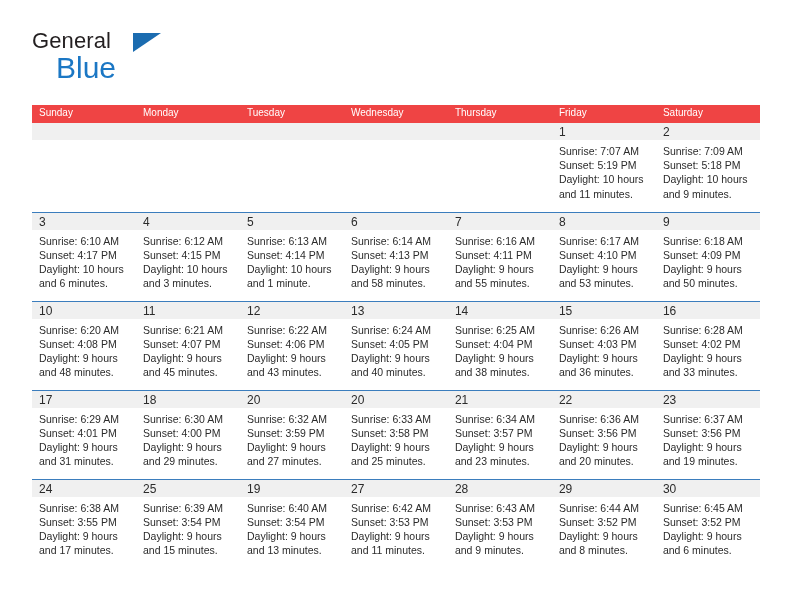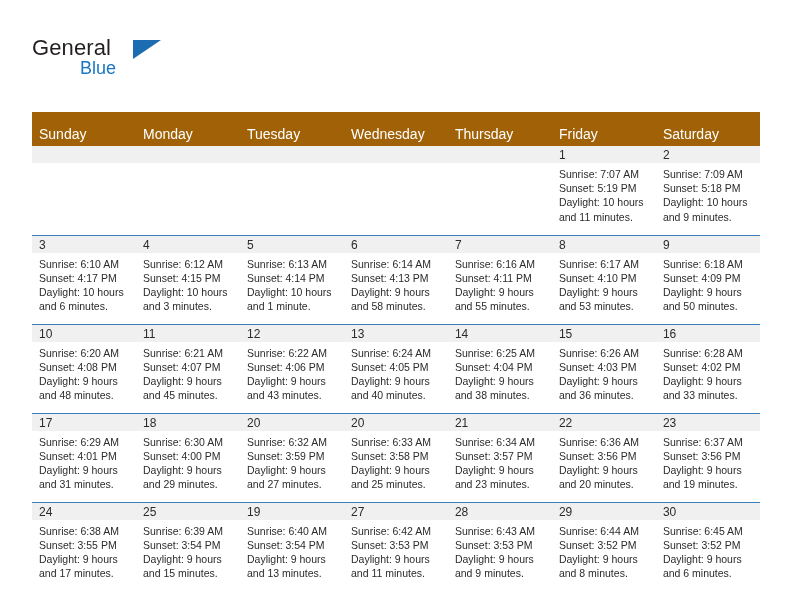--- a/index.html
+++ b/index.html
@@ -12,21 +12,20 @@
     height: 612px;
     font-family: "Liberation Sans", sans-serif;
     color: #1a1a1a;
     overflow: hidden;
   }
   .page {
     position: relative;
     width: 792px;
     height: 596px;
     box-sizing: border-box;
-    margin-top: 7px;
   }
 
   
   .header {
     position: absolute;
     left: 32px;
     top: 28px;
     right: 32px;
     height: 72px;
   }
@@ -42,23 +41,23 @@
     position: absolute;
     left: 0;
     top: 0;
     font-size: 22px;
     letter-spacing: 0.1px;
     color: #231f20;
     font-family: "Liberation Sans", sans-serif;
   }
   .logo-blue {
     position: absolute;
-    left: 48px;
+    left: 24px;
     top: 23px;
-    font-size: 18px;
+    font-size: 30px;
     color: #1b77c4;
     font-family: "Liberation Sans", sans-serif;
   }
   .logo-tri {
     position: absolute;
     left: 101px;
     top: 5px;
     width: 0;
     height: 0;
     border-left: 28px solid #1b6cb0;
@@ -89,26 +88,26 @@
   
   .calendar {
     position: absolute;
     left: 32px;
     top: 105px;
     width: 728px;
     border-collapse: collapse;
     table-layout: fixed;
   }
   .calendar th {
-    background: #a16207;
+    background: #ef4444;
     color: #ffffff;
-    font-size: 14px;
+    font-size: 10px;
     font-weight: normal;
     text-align: left;
-    padding: 14px 0 4px 7px;
+    padding: 0 0 4px 7px;
     height: 18px;
     box-sizing: border-box;
   }
   .calendar td {
     vertical-align: top;
     padding: 0;
     border-top: 1px solid #3b7dbd;
     height: 89px;
     box-sizing: border-box;
   }

